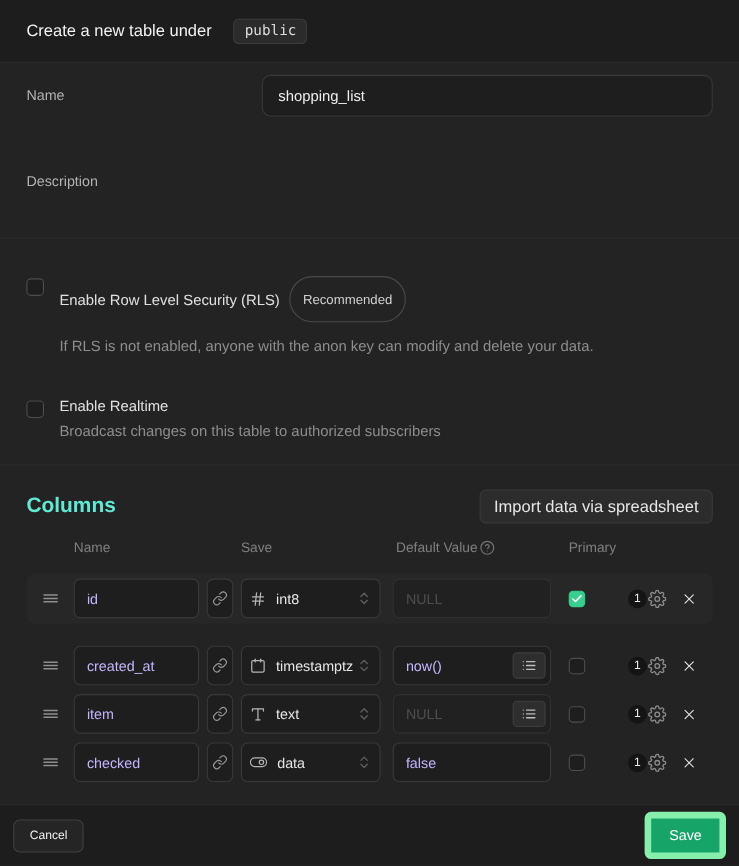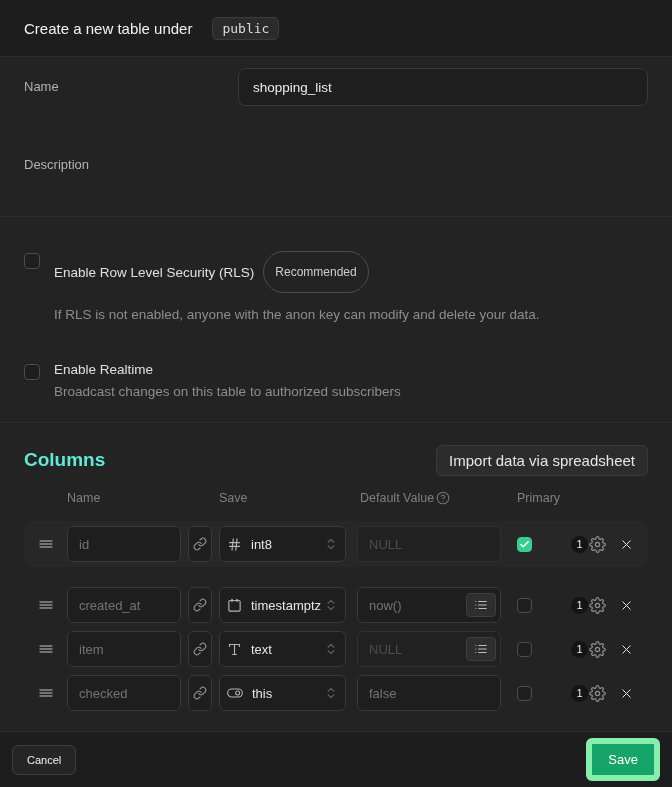--- a/index.html
+++ b/index.html
@@ -62,21 +62,21 @@
   .cols-header { position:relative; height:14px; margin-bottom:16px; font-size:12.5px; color:#7f7f7f; }
   .cols-header .h { position:absolute; top:0; white-space:nowrap; }
   .h-name { left:43px; } .h-type { left:195px; } .h-default { left:336px; display:flex; align-items:flex-end; gap:2px; } .h-primary { left:493px; }
   .help-icon { color:#767676; display:inline-flex; }
 
   .col-row { display:flex; align-items:center; height:44px; padding:0 14px; }
   .col-row.card { height:46px; background:#272727; border-radius:8px; margin-bottom:16px; }
   .drag { width:24px; color:#8f8f8f; display:flex; align-items:center; cursor:grab; }
   .cinput {
     height:36px; background:#1e1e1e; border:1px solid #393939; border-radius:6px;
-    color:#737373; font-size:13px; padding:0 11px; outline:none; font-family:inherit;
+    color:#c4b5fd; font-size:13px; padding:0 11px; outline:none; font-family:inherit;
   }
   .cinput::placeholder { color:#575757; }
   .name-in { width:114px; margin-left:5px; }
   .link-btn {
     width:24px; height:36px; margin-left:7px; background:#1e1e1e; border:1px solid #393939;
     border-radius:6px; color:#9a9a9a; display:flex; align-items:center; justify-content:center; cursor:pointer;
   }
   .type-select {
     width:127px; height:36px; margin-left:7px; background:#1e1e1e; border:1px solid #393939;
     border-radius:6px; display:flex; align-items:center; padding:0 7px; cursor:pointer;
@@ -359,21 +359,21 @@
               <path d="M14 11a5 5 0 0 0-7.54-.54l-3 3a5 5 0 0 0 7.07 7.07l1.71-1.71"></path>
             </svg>
           </button>
           <button class="type-select">
             <span class="t-icon">
               <svg width="16" height="16" viewBox="0 0 24 24" fill="none" stroke="currentColor" stroke-linecap="round" stroke-linejoin="round" stroke-width="1.6">
                 <rect x="1" y="6" width="22" height="12" rx="6"></rect>
                 <circle cx="16" cy="12" r="3"></circle>
               </svg>
             </span>
-            <span class="t-label">this</span>
+            <span class="t-label">data</span>
             <span class="chevs">
               <svg width="14" height="14" viewBox="0 0 24 24" fill="none" stroke="currentColor" stroke-linecap="round" stroke-linejoin="round" stroke-width="2">
                 <polyline points="7 9 12 4 17 9"></polyline>
                 <polyline points="7 15 12 20 17 15"></polyline>
               </svg>
             </span>
           </button>
           <div class="default-wrap no-btn"><input class="cinput default-in" placeholder="" value="false" style=""></div>
           <span class="checkbox"></span>
           <span class="settings-group">

